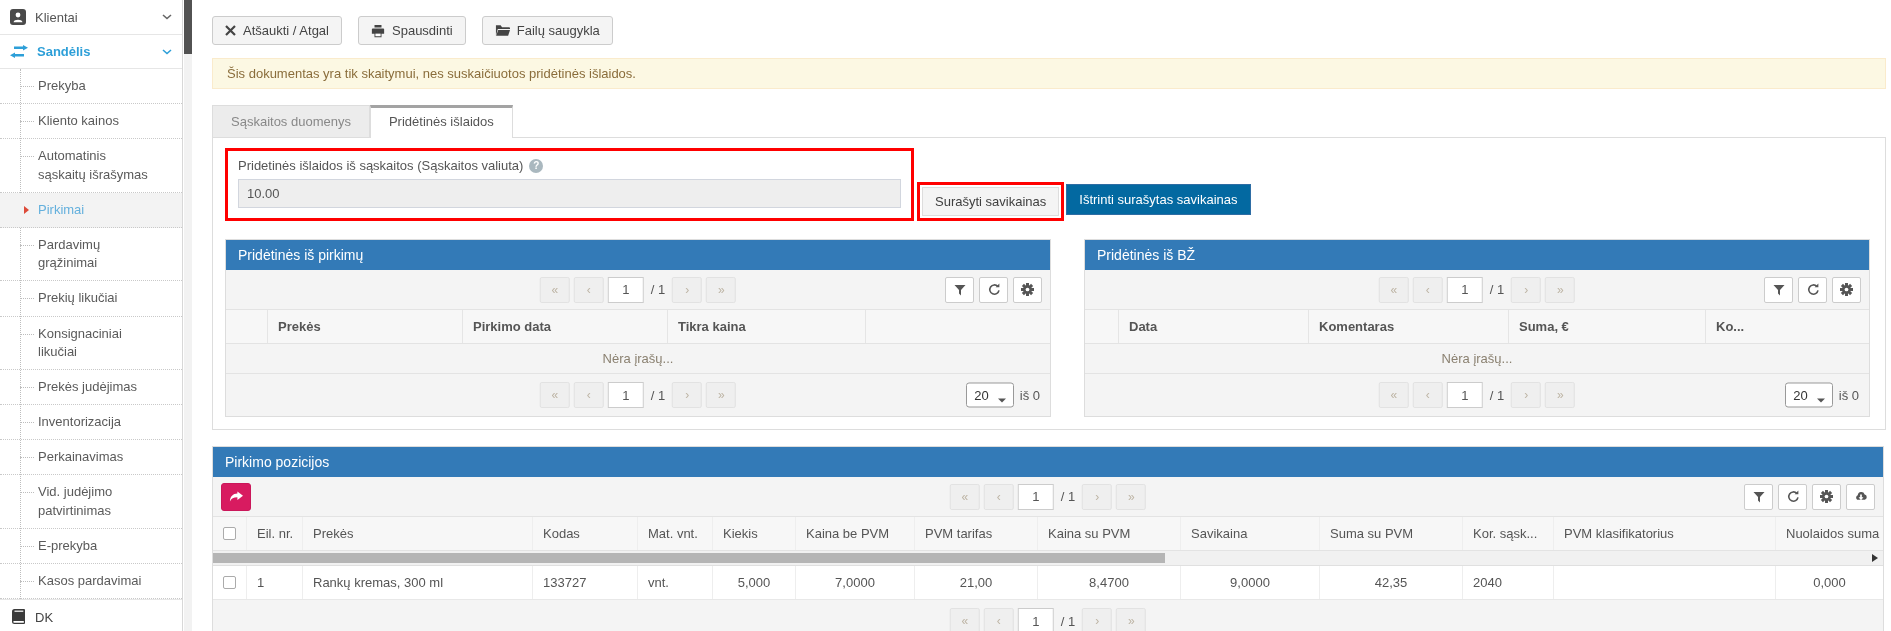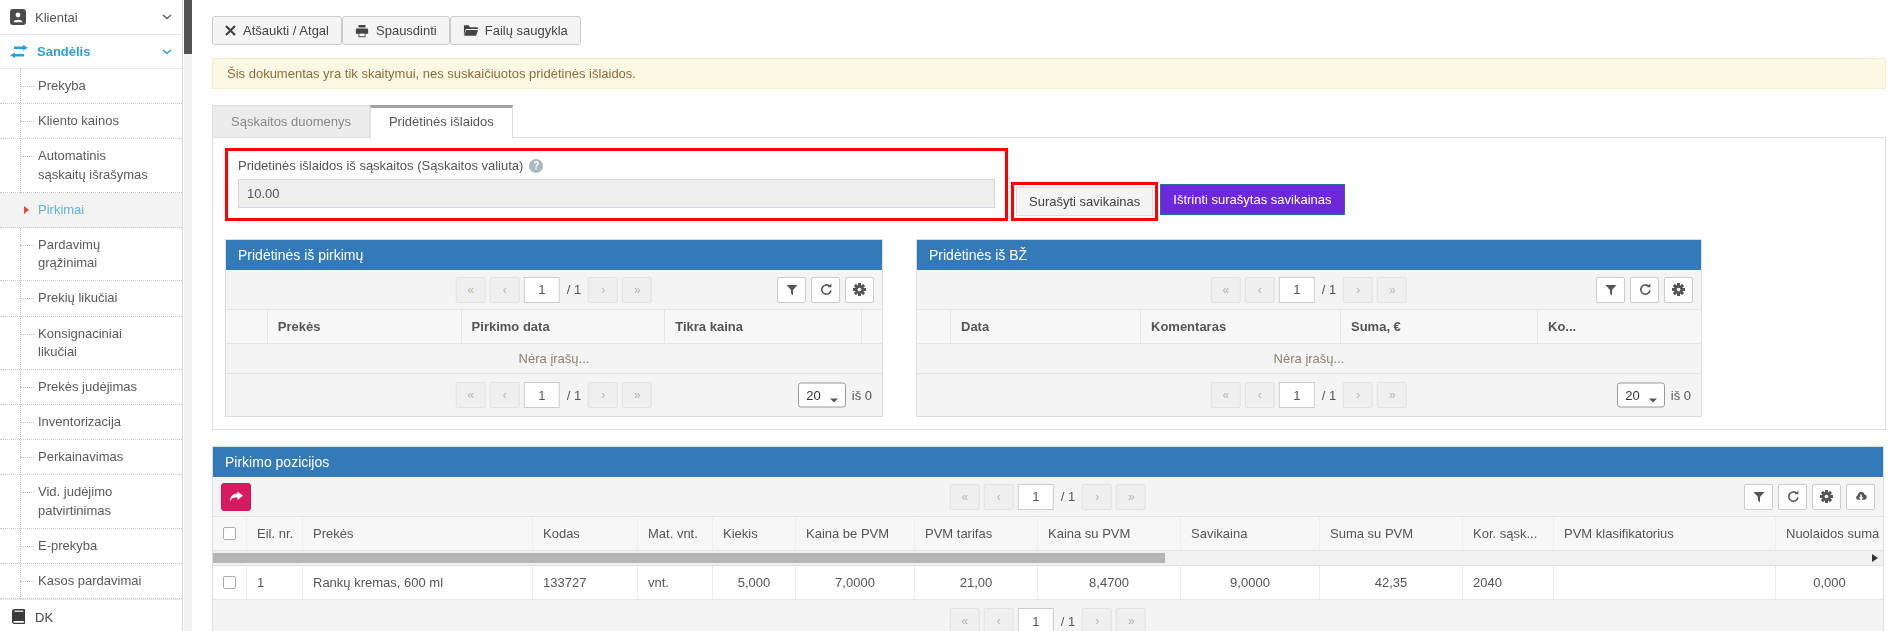--- a/index.html
+++ b/index.html
@@ -19,42 +19,42 @@
   .subnav::before { content:""; position:absolute; left:20px; top:0; bottom:0; border-left:1px dotted #bdbdbd; }
   .sub-item { position:relative; padding:8px 27px 8px 38px; border-bottom:1px dotted #c9c9c9; line-height:1.4; color:#5a5a5a; cursor:pointer; }
   .sub-item::before { content:""; position:absolute; left:20px; top:17px; width:14px; border-top:1px dotted #bdbdbd; }
   .sub-item.active { background:#f3f3f3; color:#64b0dd; }
   .sub-item.active::before { display:none; }
   .caret-red { position:absolute; left:24px; top:13px; width:0; height:0; border-left:5px solid #dd4b39; border-top:4px solid transparent; border-bottom:4px solid transparent; }
   .side-item.dk { border-top:1px solid #e6e6e6; color:#444; }
 
   
   .main { position:absolute; left:205px; top:0; width:1681px; height:631px; }
-  .top-toolbar { margin:16px 0 0 7px; display:flex; gap:0; }
+  .top-toolbar { margin:16px 0 0 7px; display:flex; gap:16px; }
   .btn { display:inline-flex; align-items:center; gap:7px; padding:6px 12px; background:#f4f4f4; border:1px solid #ccc; border-radius:3px; font-size:13px; color:#444; cursor:pointer; white-space:nowrap; }
   .warning { margin:13px 0 0 7px; background:#fcf8e3; border:1px solid #faebcc; color:#8a6d3b; padding:7px 14px; font-size:13px; }
 
   .tabs { margin:16px 0 0 7px; display:flex; position:relative; z-index:2; }
   .tab { padding:8px 18px; background:#ececec; border:1px solid #ddd; border-bottom:none; color:#888; cursor:pointer; font-size:13px; }
   .tab.active { background:#fff; border-top:3px solid #a3a3a3; padding-top:6px; color:#555; margin-bottom:-1px; }
   .tab-box { margin-left:7px; border:1px solid #ddd; background:#fff; padding:10px 12px 12px; position:relative; z-index:1; }
 
   .expense-row { display:flex; align-items:flex-end; }
-  .red-box { border:3px solid #ff0000; padding:7px 10px 10px; width:783px; }
+  .red-box { border:3px solid #ff0000; padding:7px 10px 10px; width:689px; }
   .exp-label { display:flex; align-items:center; gap:6px; color:#555; font-size:13px; }
   .help { width:14px; height:14px; border-radius:50%; background:#aab8bf; color:#fff; font-size:10px; font-weight:bold; display:inline-flex; align-items:center; justify-content:center; flex:0 0 auto; }
   .help::after { content:"?"; }
   .exp-input { margin-top:6px; width:100%; background:#eee; border:1px solid #d2d6de; padding:6px 8px; font-size:13px; color:#555; }
   .red-wrap { border:3px solid #ff0000; padding:2px; margin-left:3px; }
   .btn-flat { padding:6px 12px; background:#f4f4f4; border:1px solid #ddd; color:#404040; font-size:13px; cursor:pointer; white-space:nowrap; }
-  .btn-primary { padding:7px 12px; background:#6d28d9; border:1px solid #2e6da4; color:#fff; font-size:13px; cursor:pointer; white-space:nowrap; margin-left:2px; margin-bottom:6px; }
+  .btn-primary { padding:7px 12px; background:#0369a1; border:1px solid #2e6da4; color:#fff; font-size:13px; cursor:pointer; white-space:nowrap; margin-left:2px; margin-bottom:6px; }
 
   .panels-row { display:flex; gap:33px; margin-top:18px; }
   .panel { border:1px solid #ddd; }
-  .panel.p0 { width:658px; }
+  .panel.p0 { width:826px; }
   .panel.p1 { width:786px; }
   .panel-header { background:#337ab7; color:#fff; padding:7px 12px; font-size:14px; }
   .panel-toolbar { position:relative; height:40px; background:#f4f4f4; border-bottom:1px solid #e3e3e3; }
   .pager { position:absolute; left:50%; top:50%; transform:translate(-50%,-50%); display:flex; align-items:center; gap:4px; }
   .pg-btn { width:30px; height:26px; background:#efefef; border:1px solid #e2e2e2; border-radius:2px; color:#bdb4a4; font-size:12px; display:flex; align-items:center; justify-content:center; cursor:pointer; }
   .pg-cur { width:36px; height:26px; background:#fff; border:1px solid #ccc; text-align:center; font-size:13px; color:#555; }
   .pg-of { font-size:13px; color:#555; margin:0 3px; white-space:nowrap; }
   .icon-group { position:absolute; right:8px; top:50%; transform:translateY(-50%); display:flex; gap:5px; }
   .icon-btn { width:29px; height:26px; background:#fff; border:1px solid #ccc; border-radius:2px; display:flex; align-items:center; justify-content:center; color:#555; cursor:pointer; }
   .cols { display:flex; background:#f7f7f7; border-bottom:1px solid #e3e3e3; font-weight:bold; color:#555; font-size:13px; }
@@ -427,21 +427,21 @@
       <div class="hscroll">
         <div class="hthumb"></div>
         <div class="harrow"></div>
       </div>
 
       <div class="pos-row">
         <div class="cbcell">
             <span class="cb"></span>
           </div>
         <div class="cell" style="width:56px">1</div>
-        <div class="cell" style="width:230px">Rankų kremas, 600 ml</div>
+        <div class="cell" style="width:230px">Rankų kremas, 300 ml</div>
         <div class="cell" style="width:105px">133727</div>
         <div class="cell" style="width:75px">vnt.</div>
         <div class="cell num" style="width:83px">5,000</div>
         <div class="cell num" style="width:119px">7,0000</div>
         <div class="cell num" style="width:123px">21,00</div>
         <div class="cell num" style="width:143px">8,4700</div>
         <div class="cell num" style="width:139px">9,0000</div>
         <div class="cell num" style="width:143px">42,35</div>
         <div class="cell" style="width:91px">2040</div>
         <div class="cell" style="width:222px"></div>

